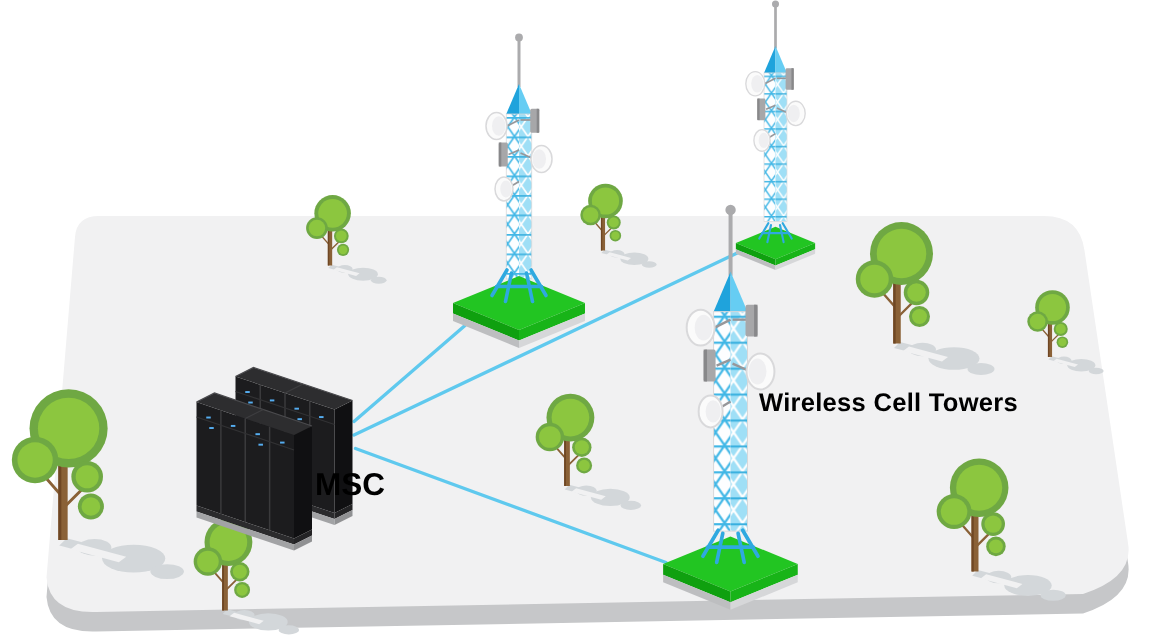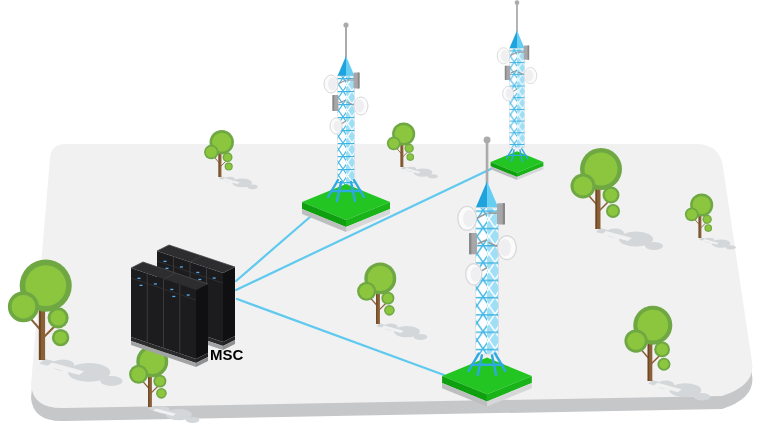--- a/index.html
+++ b/index.html
@@ -11,21 +11,21 @@
     font-family:"Liberation Sans", sans-serif;
   }
   svg.scene{position:absolute;left:0;top:0;}
   .diagram-label{
     position:absolute;
     color:#000000;
     font-weight:bold;
     white-space:nowrap;
     user-select:none;
   }
-  .label-msc{left:210px;top:346px;font-size:15px;}
+  .label-msc{left:210px;top:312px;font-size:21px;}
   .label-towers{left:506px;top:259px;font-size:17px;letter-spacing:.2px;}
 </style>
 </head>
 <body>
 
 <div class="stage">
 
   <svg class="scene" width="770" height="429" viewBox="0 0 770 429">
 
     <defs>
@@ -186,13 +186,14 @@
         </g>
         <polygon points="131,337 196,359 196,363 131,341" fill="#2B2B2D"></polygon>
         <polygon points="131,341 196,363 196,367 131,345" fill="#A2A3A5"></polygon>
         <polygon points="196,359 208,353 208,357 196,363" fill="#232325"></polygon>
         <polygon points="196,363 208,357 208,361 196,367" fill="#909193"></polygon>
       </g>
     </g>
   </svg>
 
   <div class="diagram-label label-msc">MSC</div>
+  <div class="diagram-label label-towers">Wireless Cell Towers</div>
 </div>
 
 </body></html>

